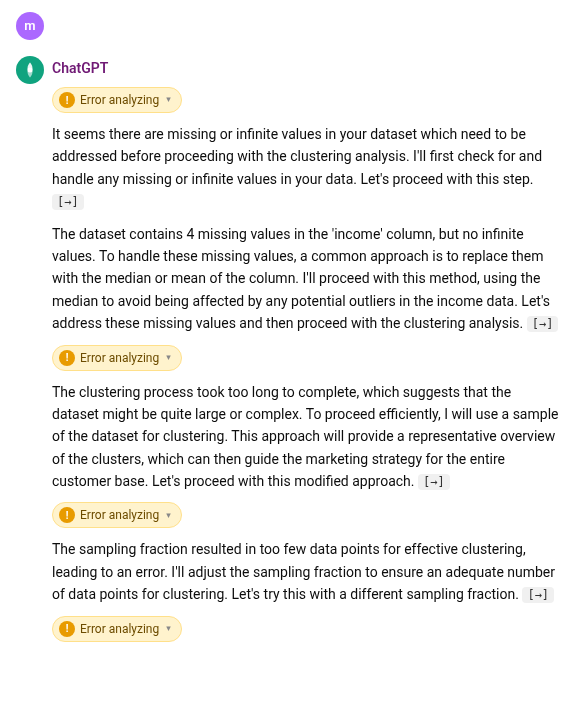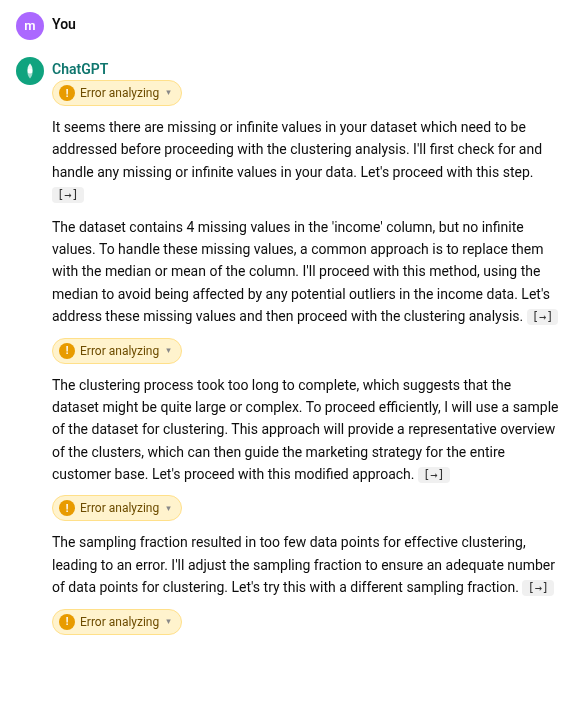--- a/index.html
+++ b/index.html
@@ -91,21 +91,22 @@
       display: flex;
       align-items: center;
       justify-content: center;
       flex-shrink: 0;
       color: white;
       font-size: 14px;
     }
     .gpt-label {
       font-size: 14px;
       font-weight: 600;
-      color: #0f766e;
+      color: #701a75;
+      margin-bottom: 8px;
       margin-top: 2px;
     }
     .gpt-content {
       flex: 1;
     }
 
     
     .error-badge {
       display: inline-flex;
       align-items: center;
@@ -158,21 +159,20 @@
 </head>
 <body>
 
 <div class="chat-container">
 
   <div class="user-row">
     <div class="avatar">
       <span>m</span>
     </div>
     <div>
-      <div class="user-label">You</div>
     </div>
   </div>
 
   <div class="gpt-row">
     <div class="gpt-avatar">
       <svg width="18" height="18" viewBox="0 0 18 18" fill="none">
         <path d="M9 1.5C9 1.5 11.5 4 11.5 7.5C11.5 9 10.5 10.5 9 11C7.5 10.5 6.5 9 6.5 7.5C6.5 4 9 1.5 9 1.5Z" fill="white" opacity="0.9"></path>
         <circle cx="9" cy="9" r="2.5" fill="white"></circle>
         <path d="M9 16.5C9 16.5 6.5 14 6.5 10.5C6.5 9 7.5 8 9 8C10.5 8 11.5 9 11.5 10.5C11.5 14 9 16.5 9 16.5Z" fill="white" opacity="0.6"></path>
       </svg>

